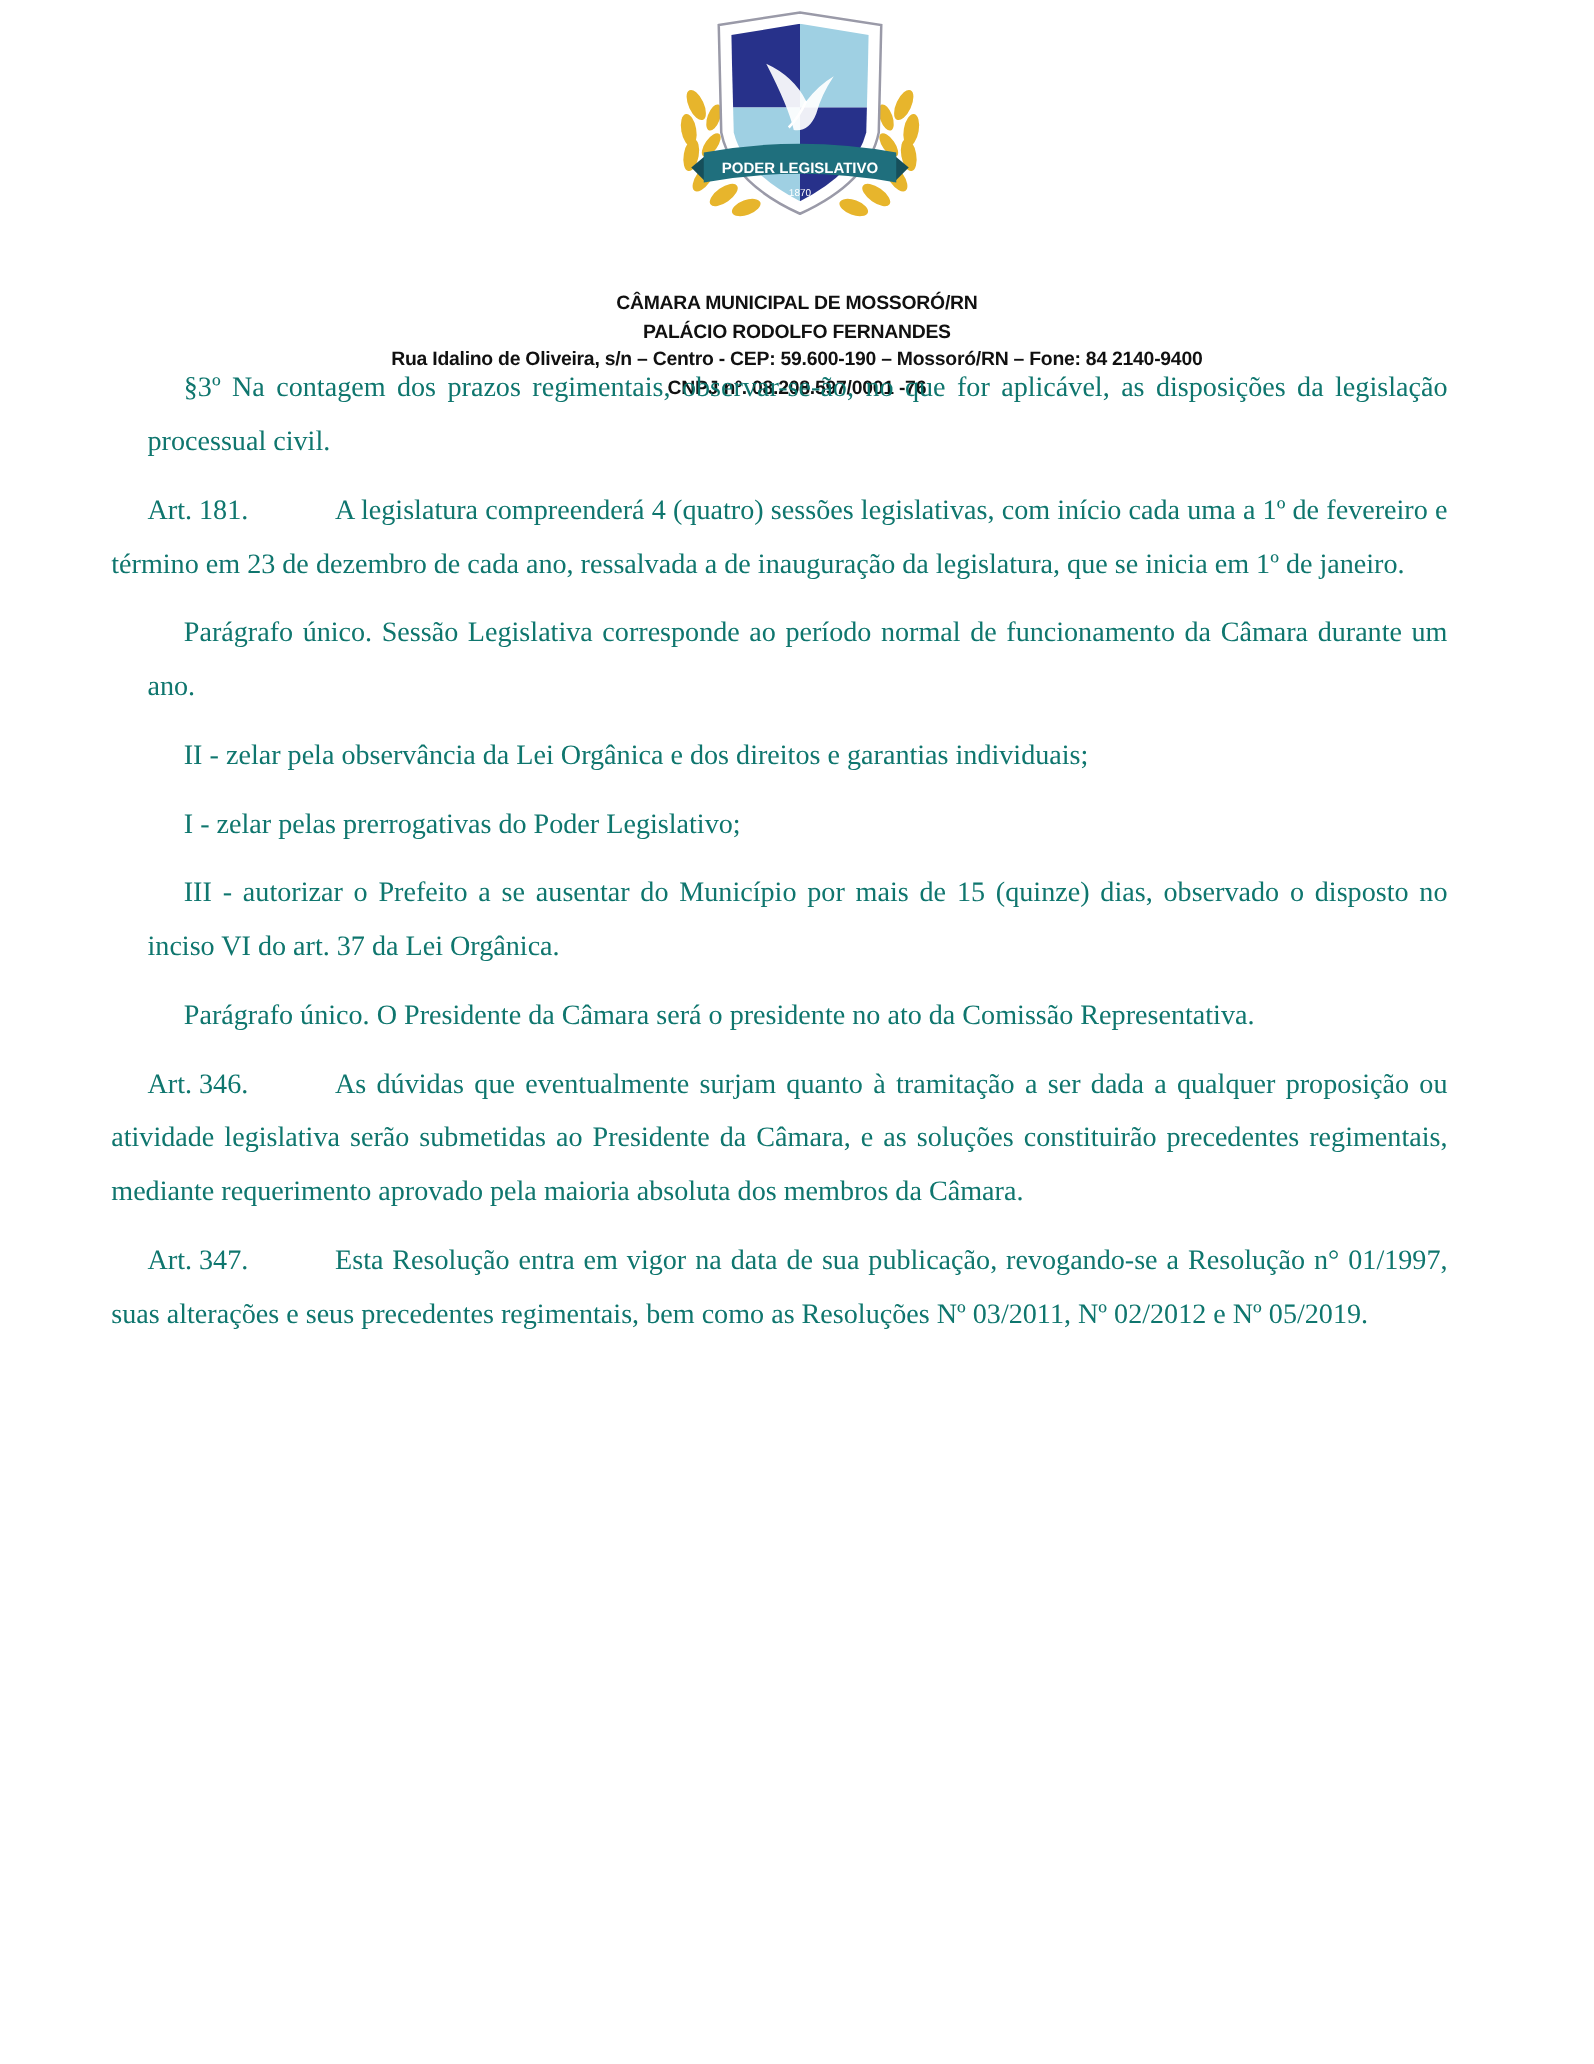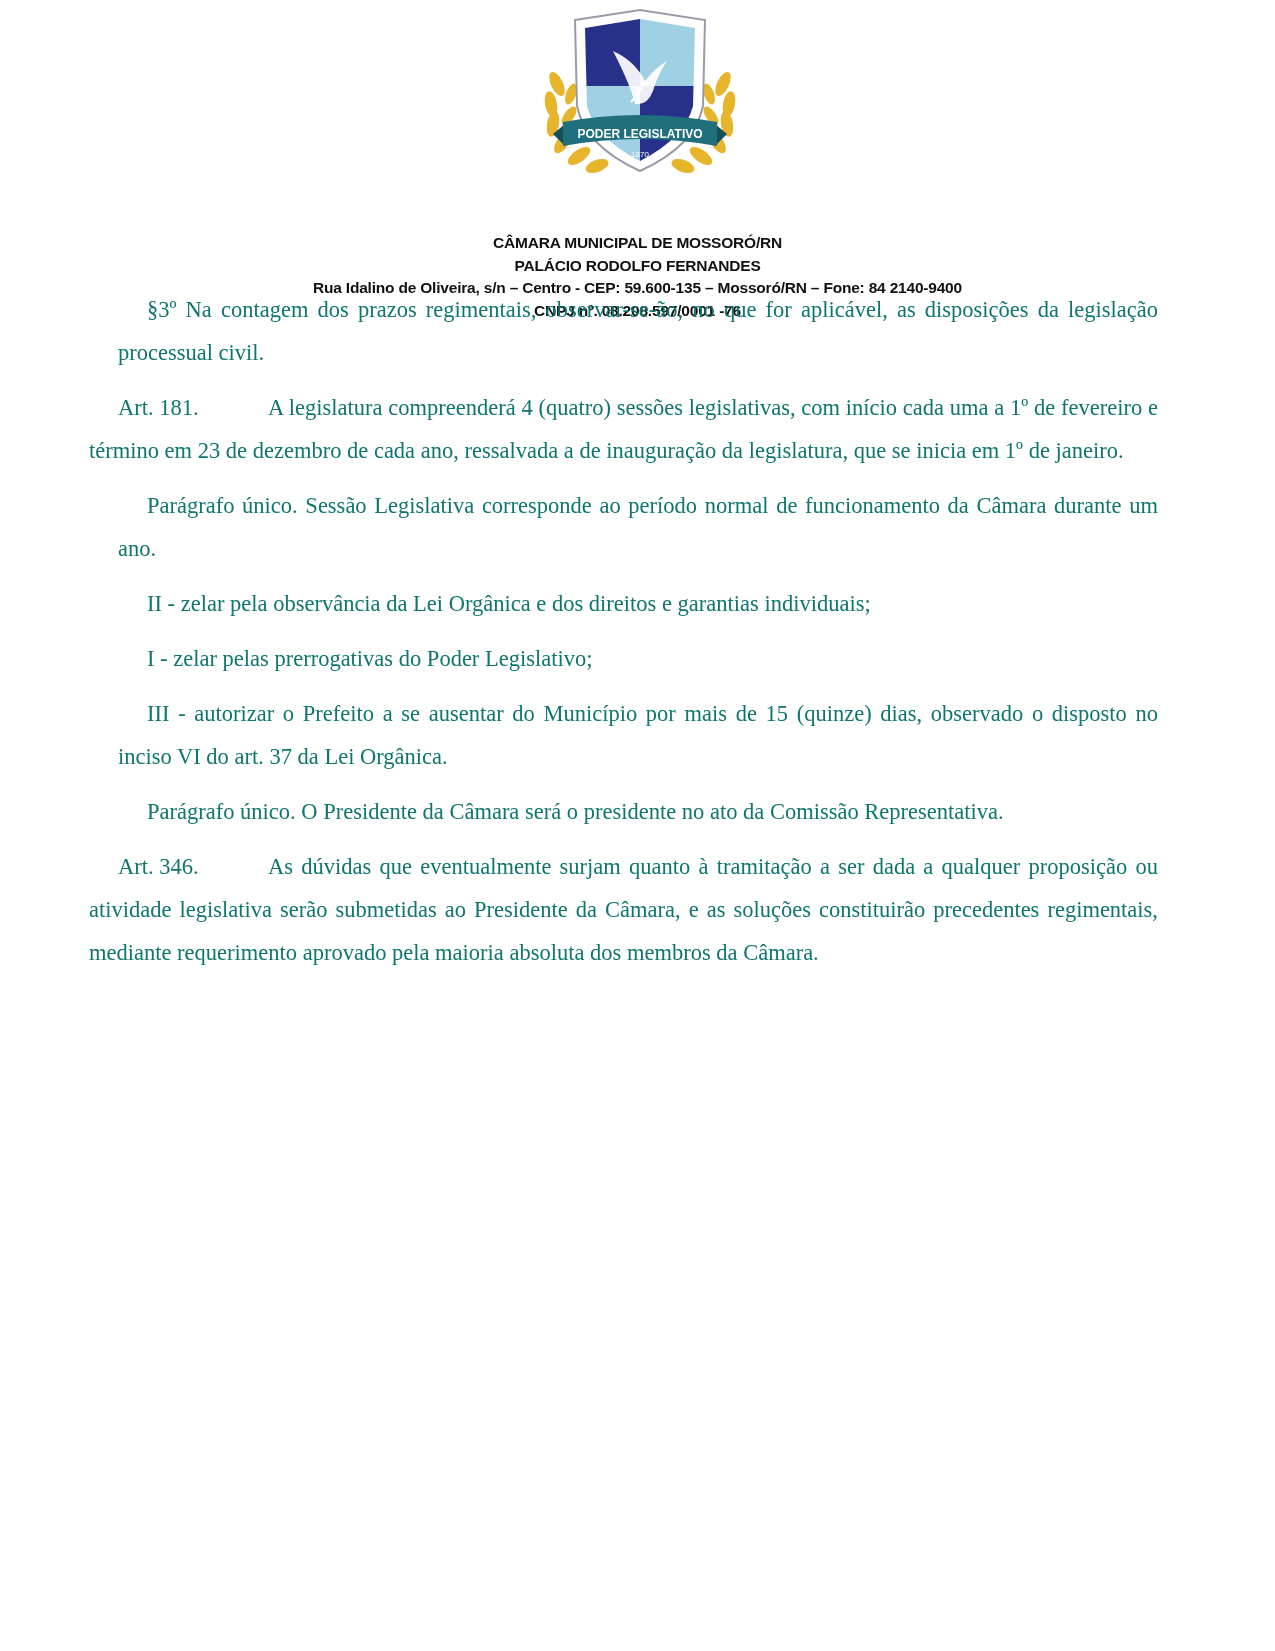--- a/index.html
+++ b/index.html
@@ -68,21 +68,21 @@
       <path d="M192 128 L180 118 L180 140 Z" fill="#164f5a"></path>
       <path d="M28 116 Q105 102 182 116 L182 140 Q105 126 28 140 Z" fill="#1f6f7d"></path>
       <text x="105" y="132" text-anchor="middle" font-family="Liberation Sans, sans-serif" font-size="12" font-weight="bold" fill="#ffffff">PODER LEGISLATIVO</text>
       <text x="105" y="151" text-anchor="middle" font-family="Liberation Sans, sans-serif" font-size="8" fill="#ffffff">1870</text>
     </svg>
   </div>
 
   <div class="header">
     <div class="hl">CÂMARA MUNICIPAL DE MOSSORÓ/RN</div>
     <div class="hl">PALÁCIO RODOLFO FERNANDES</div>
-    <div class="hl">Rua Idalino de Oliveira, s/n – Centro - CEP: 59.600-135 – Mossoró/RN – Fone: 84 2140-9400</div>
+    <div class="hl">Rua Idalino de Oliveira, s/n – Centro - CEP: 59.600-190 – Mossoró/RN – Fone: 84 2140-9400</div>
     <div class="hl">CNPJ nº.  08.208.597/0001 -76</div>
   </div>
 
   <div class="body">
 
     <p class="p indent-block first-indent" style="text-indent:29px">§3º Na contagem dos prazos regimentais, observar-se-ão, no que for aplicável, as disposições da legislação processual civil.</p>
 
     <p class="p article">
       <span class="art-num">Art. 181.</span><span class="inline">A legislatura compreenderá 4 (quatro) sessões legislativas, com início cada uma a 1º de fevereiro e término em 23 de dezembro de cada ano, ressalvada a de inauguração da legislatura, que se inicia em 1º de janeiro.</span>
     </p>
@@ -94,15 +94,18 @@
     <p class="p indent-block" style="text-indent:29px">II - zelar pela observância da Lei Orgânica e dos direitos e garantias individuais;</p>
     <p class="p indent-block" style="text-indent:29px">I - zelar pelas prerrogativas do Poder Legislativo;</p>
     <p class="p indent-block" style="text-indent:29px">III - autorizar o Prefeito a se ausentar do Município por mais de 15 (quinze) dias, observado o disposto no inciso VI do art. 37 da Lei Orgânica.</p>
 
     <p class="p indent-block" style="text-indent:29px">Parágrafo único. O Presidente da Câmara será o presidente no ato da Comissão Representativa.</p>
 
     <p class="p article">
       <span class="art-num">Art. 346.</span><span class="inline">As dúvidas que eventualmente surjam quanto à tramitação a ser dada a qualquer proposição ou atividade legislativa serão submetidas ao Presidente da Câmara, e as soluções constituirão precedentes regimentais, mediante requerimento aprovado pela maioria absoluta dos membros da Câmara.</span>
     </p>
 
+    <p class="p article">
+      <span class="art-num">Art. 347.</span><span class="inline">Esta Resolução entra em vigor na data de sua publicação, revogando-se a Resolução n° 01/1997, suas alterações e seus precedentes regimentais, bem como as Resoluções Nº 03/2011, Nº 02/2012 e Nº 05/2019.</span>
+    </p>
 
   </div>
 </div>
 
 </body></html>

